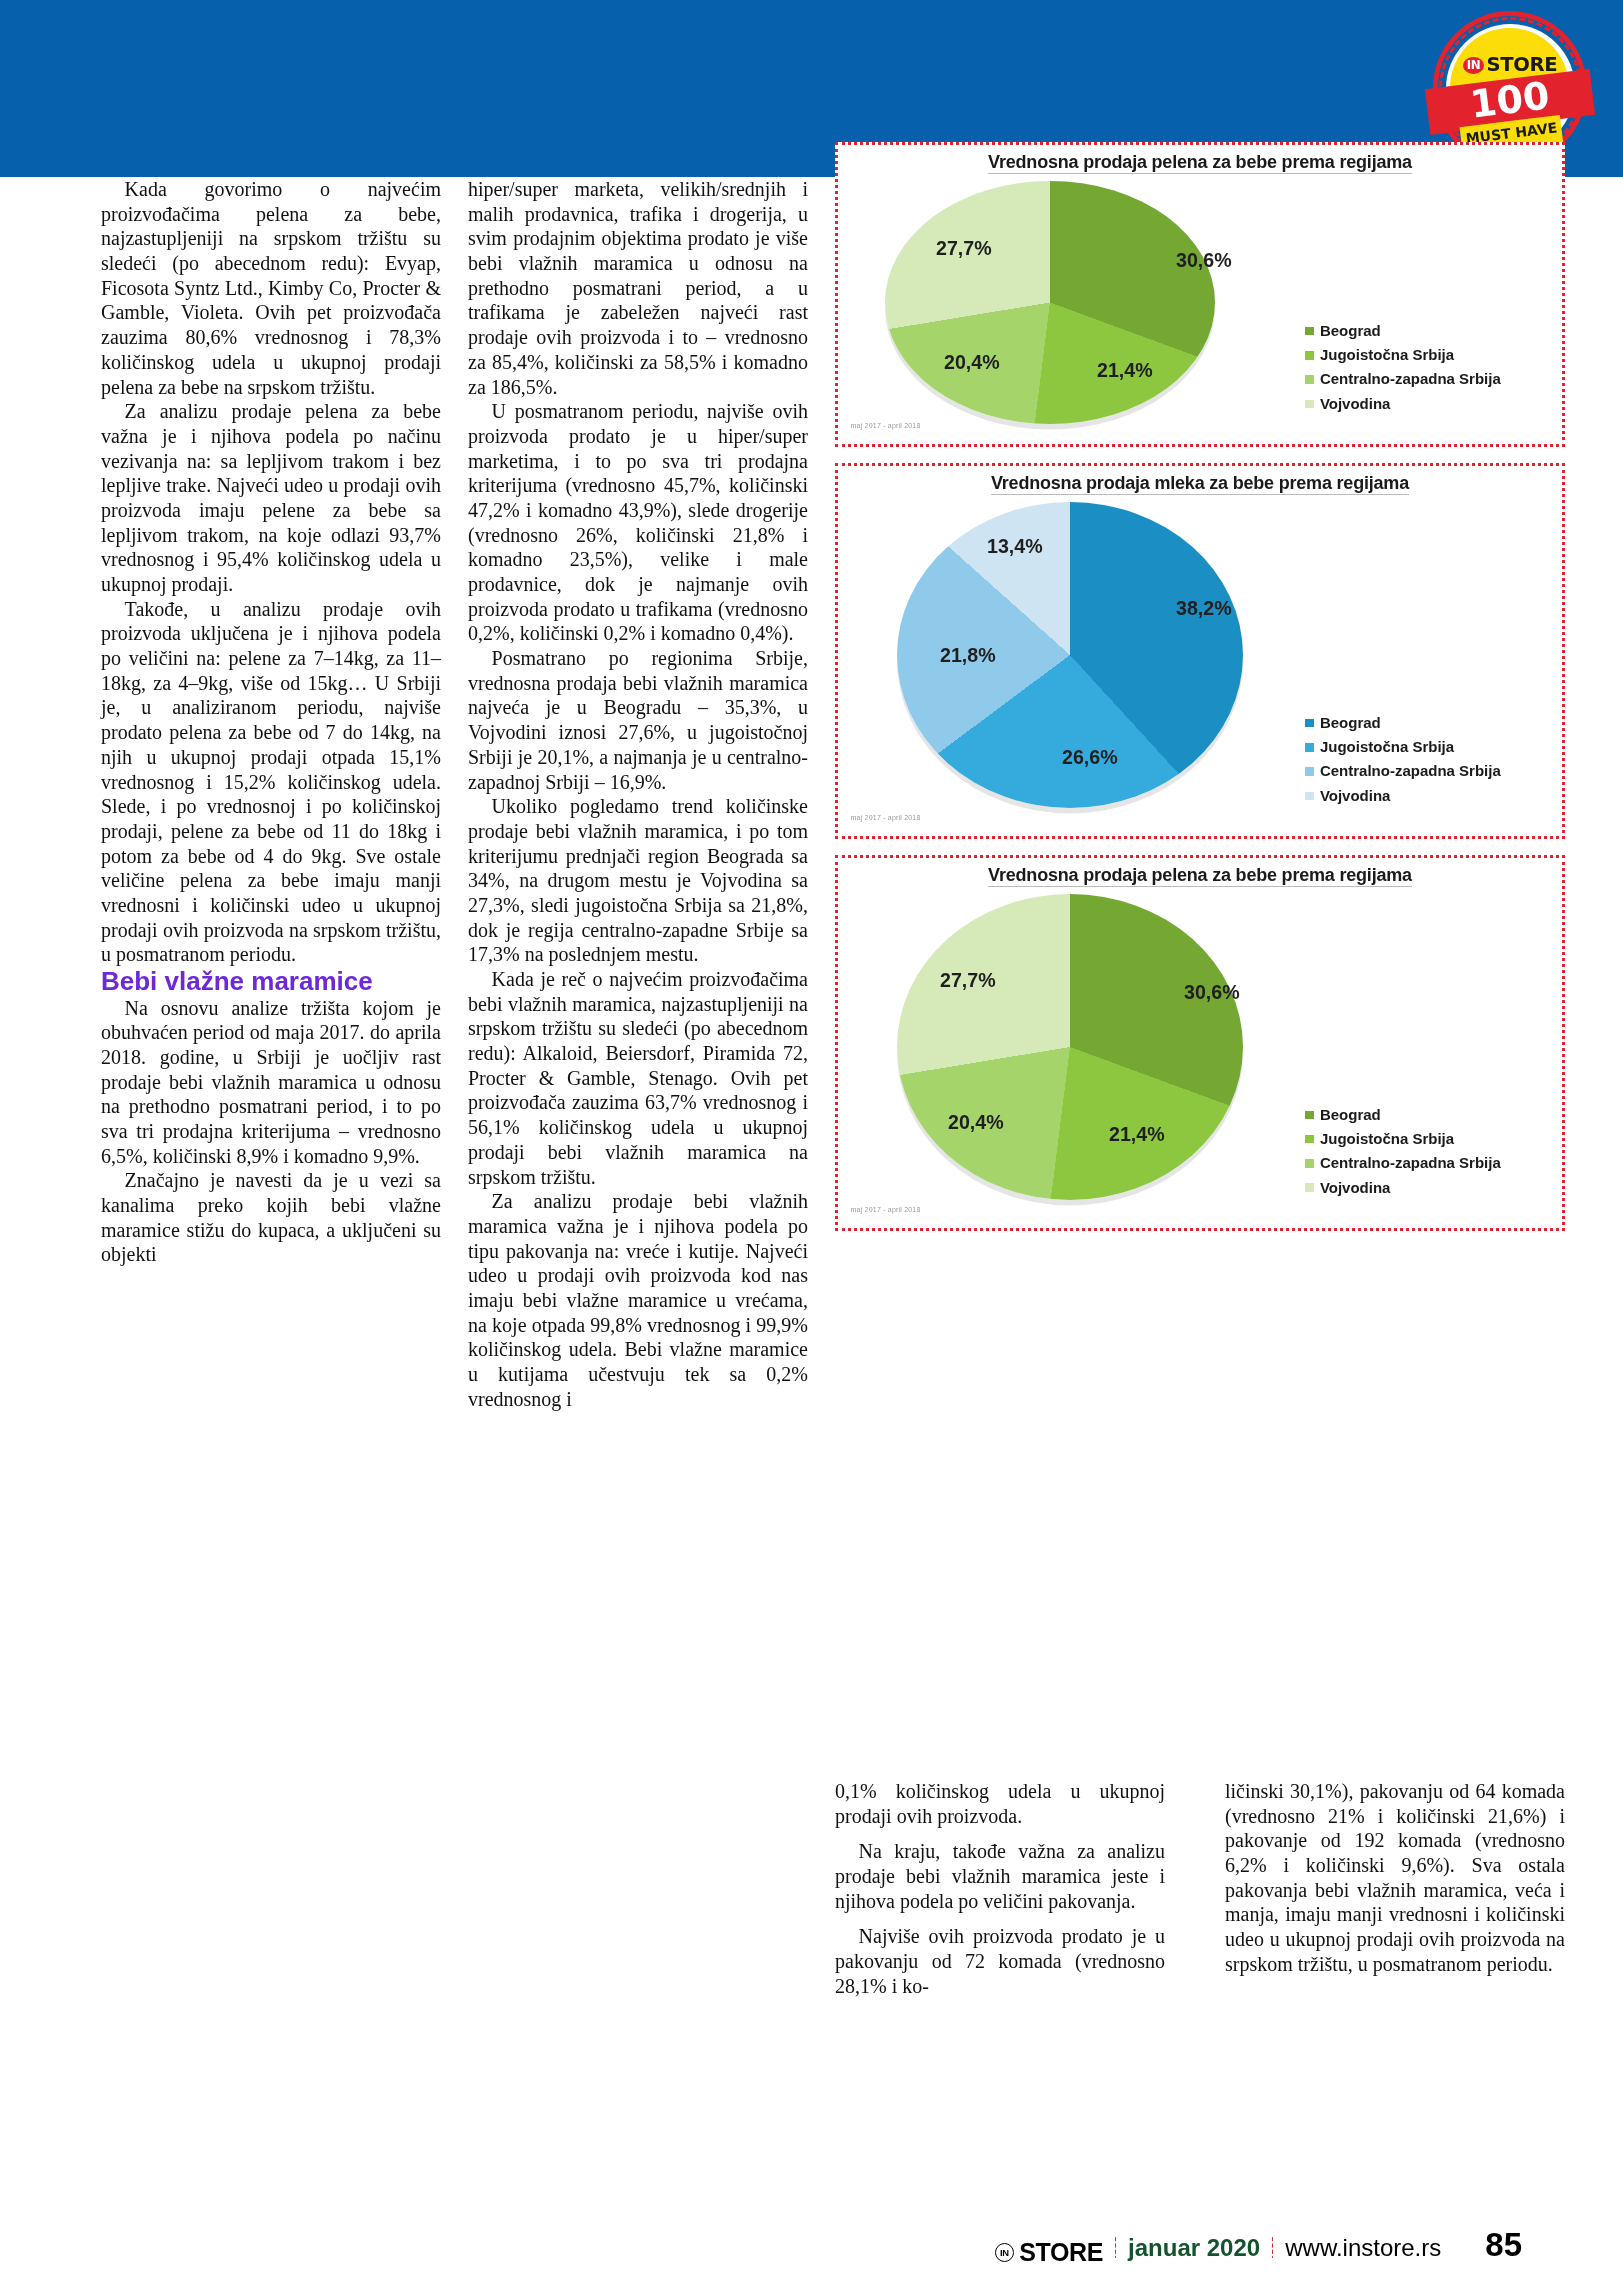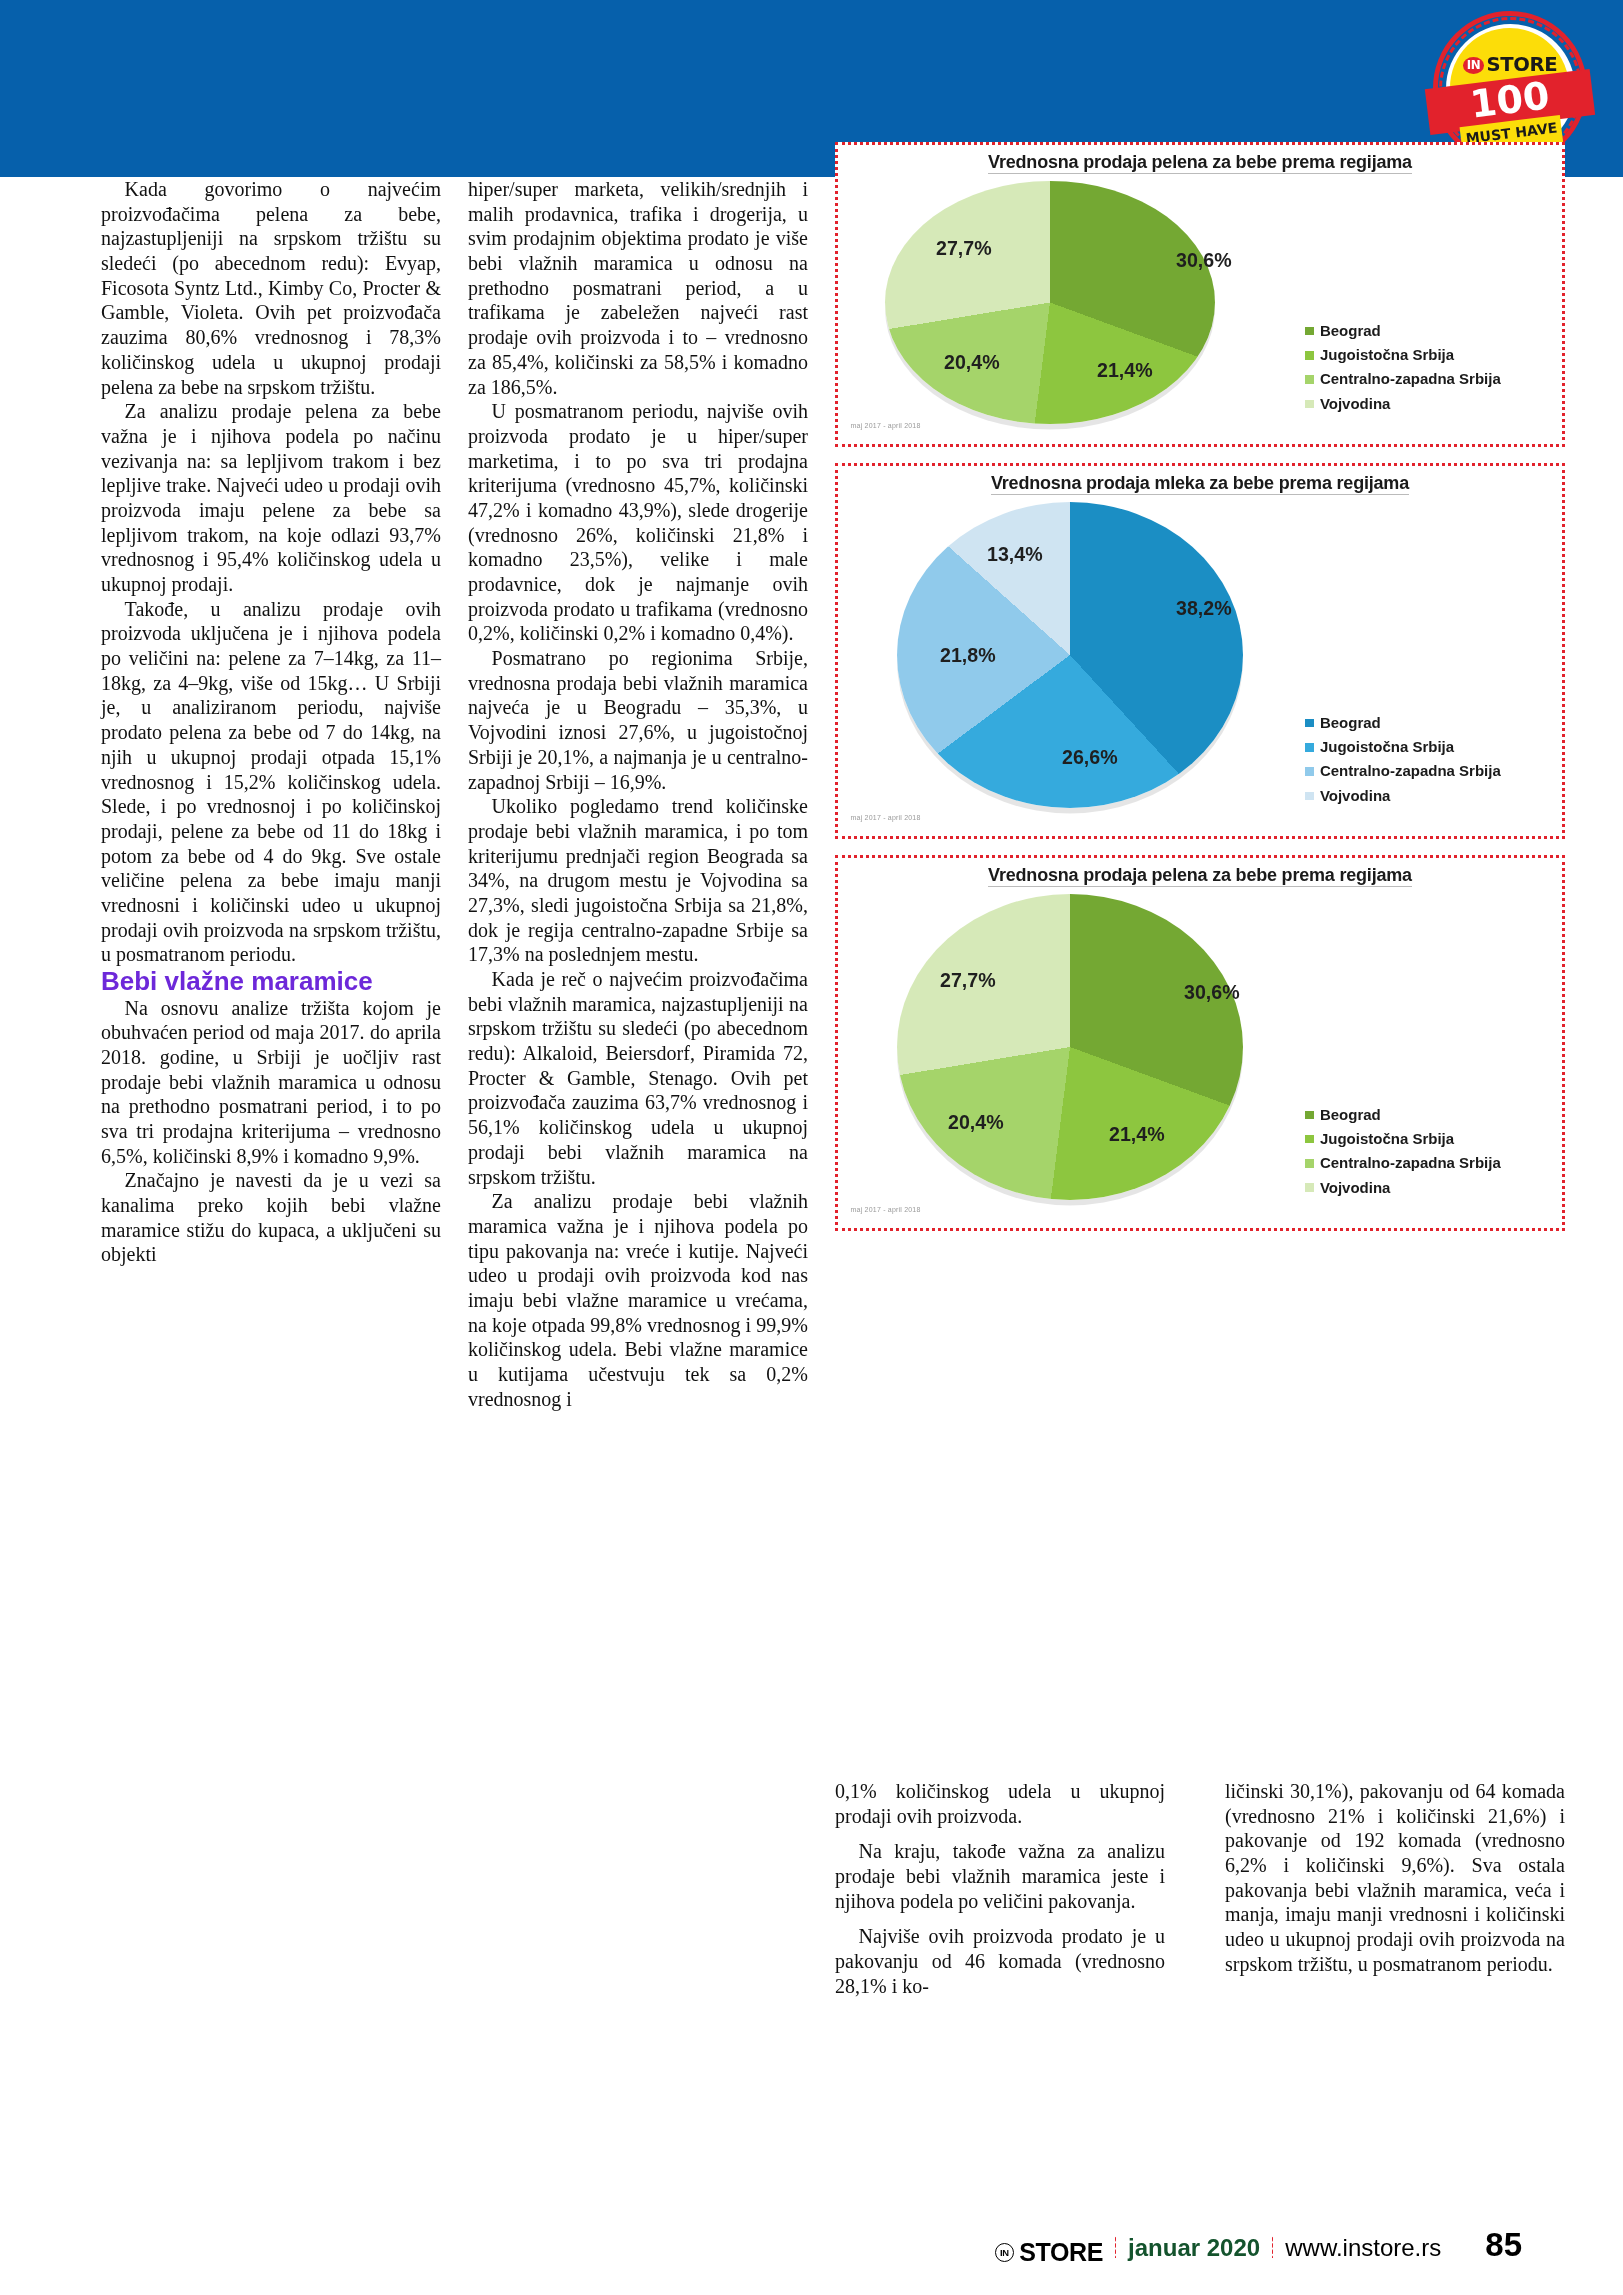--- a/index.html
+++ b/index.html
@@ -328,21 +328,21 @@
 
     <div class="chart-box">
       <div class="chart-title">
         <span class="u">Vrednosna prodaja mleka za bebe prema regijama</span>
       </div>
       <div class="pie-wrap tall">
         <div class="pie tall" id="pie2" style="background: conic-gradient(rgb(27, 142, 196) 0%, rgb(27, 142, 196) 38.2%, rgb(53, 170, 221) 38.2%, rgb(53, 170, 221) 64.8%, rgb(144, 202, 235) 64.8%, rgb(144, 202, 235) 86.6%, rgb(207, 228, 242) 86.6%, rgb(207, 228, 242) 100%);"></div>
         <div class="pie-label" style="left:338px;top:102px;">38,2%</div>
         <div class="pie-label" style="left:224px;top:251px;">26,6%</div>
         <div class="pie-label" style="left:102px;top:149px;">21,8%</div>
-        <div class="pie-label" style="left:149px;top:48px;">13,4%</div>
+        <div class="pie-label" style="left:149px;top:40px;">13,4%</div>
         <div class="legend">
           <div class="legend-row">
             <span class="legend-swatch" style="background:#1b8ec4"></span>
             <span>Beograd</span>
           </div>
           <div class="legend-row">
             <span class="legend-swatch" style="background:#35aadd"></span>
             <span>Jugoistočna Srbija</span>
           </div>
           <div class="legend-row">
@@ -389,21 +389,21 @@
         <div class="source-note">maj 2017 - april 2018</div>
       </div>
     </div>
 
   </div>
 
   <div class="bottom-cols">
     <div class="bcol" id="bcol1">
       <p class="noindent">0,1% količinskog udela u ukupnoj prodaji ovih proizvoda.</p>
       <p>Na kraju, takođe važna za analizu prodaje bebi vlažnih maramica jeste i njihova podela po veličini pakovanja.</p>
-      <p>Najviše ovih proizvoda prodato je u pakovanju od 46 komada (vrednosno 28,1% i ko-</p>
+      <p>Najviše ovih proizvoda prodato je u pakovanju od 72 komada (vrednosno 28,1% i ko-</p>
     </div>
     <div class="bcol" id="bcol2">
       <p class="noindent">ličinski 30,1%), pakovanju od 64 komada (vrednosno 21% i količinski 21,6%) i pakovanje od 192 komada (vrednosno 6,2% i količinski 9,6%). Sva ostala pakovanja bebi vlažnih maramica, veća i manja, imaju manji vrednosni i količinski udeo u ukupnoj prodaji ovih proizvoda na srpskom tržištu, u posmatranom periodu.</p>
     </div>
   </div>
 
 </div>
 
 <div class="footer">
   <div class="footer-inner">

